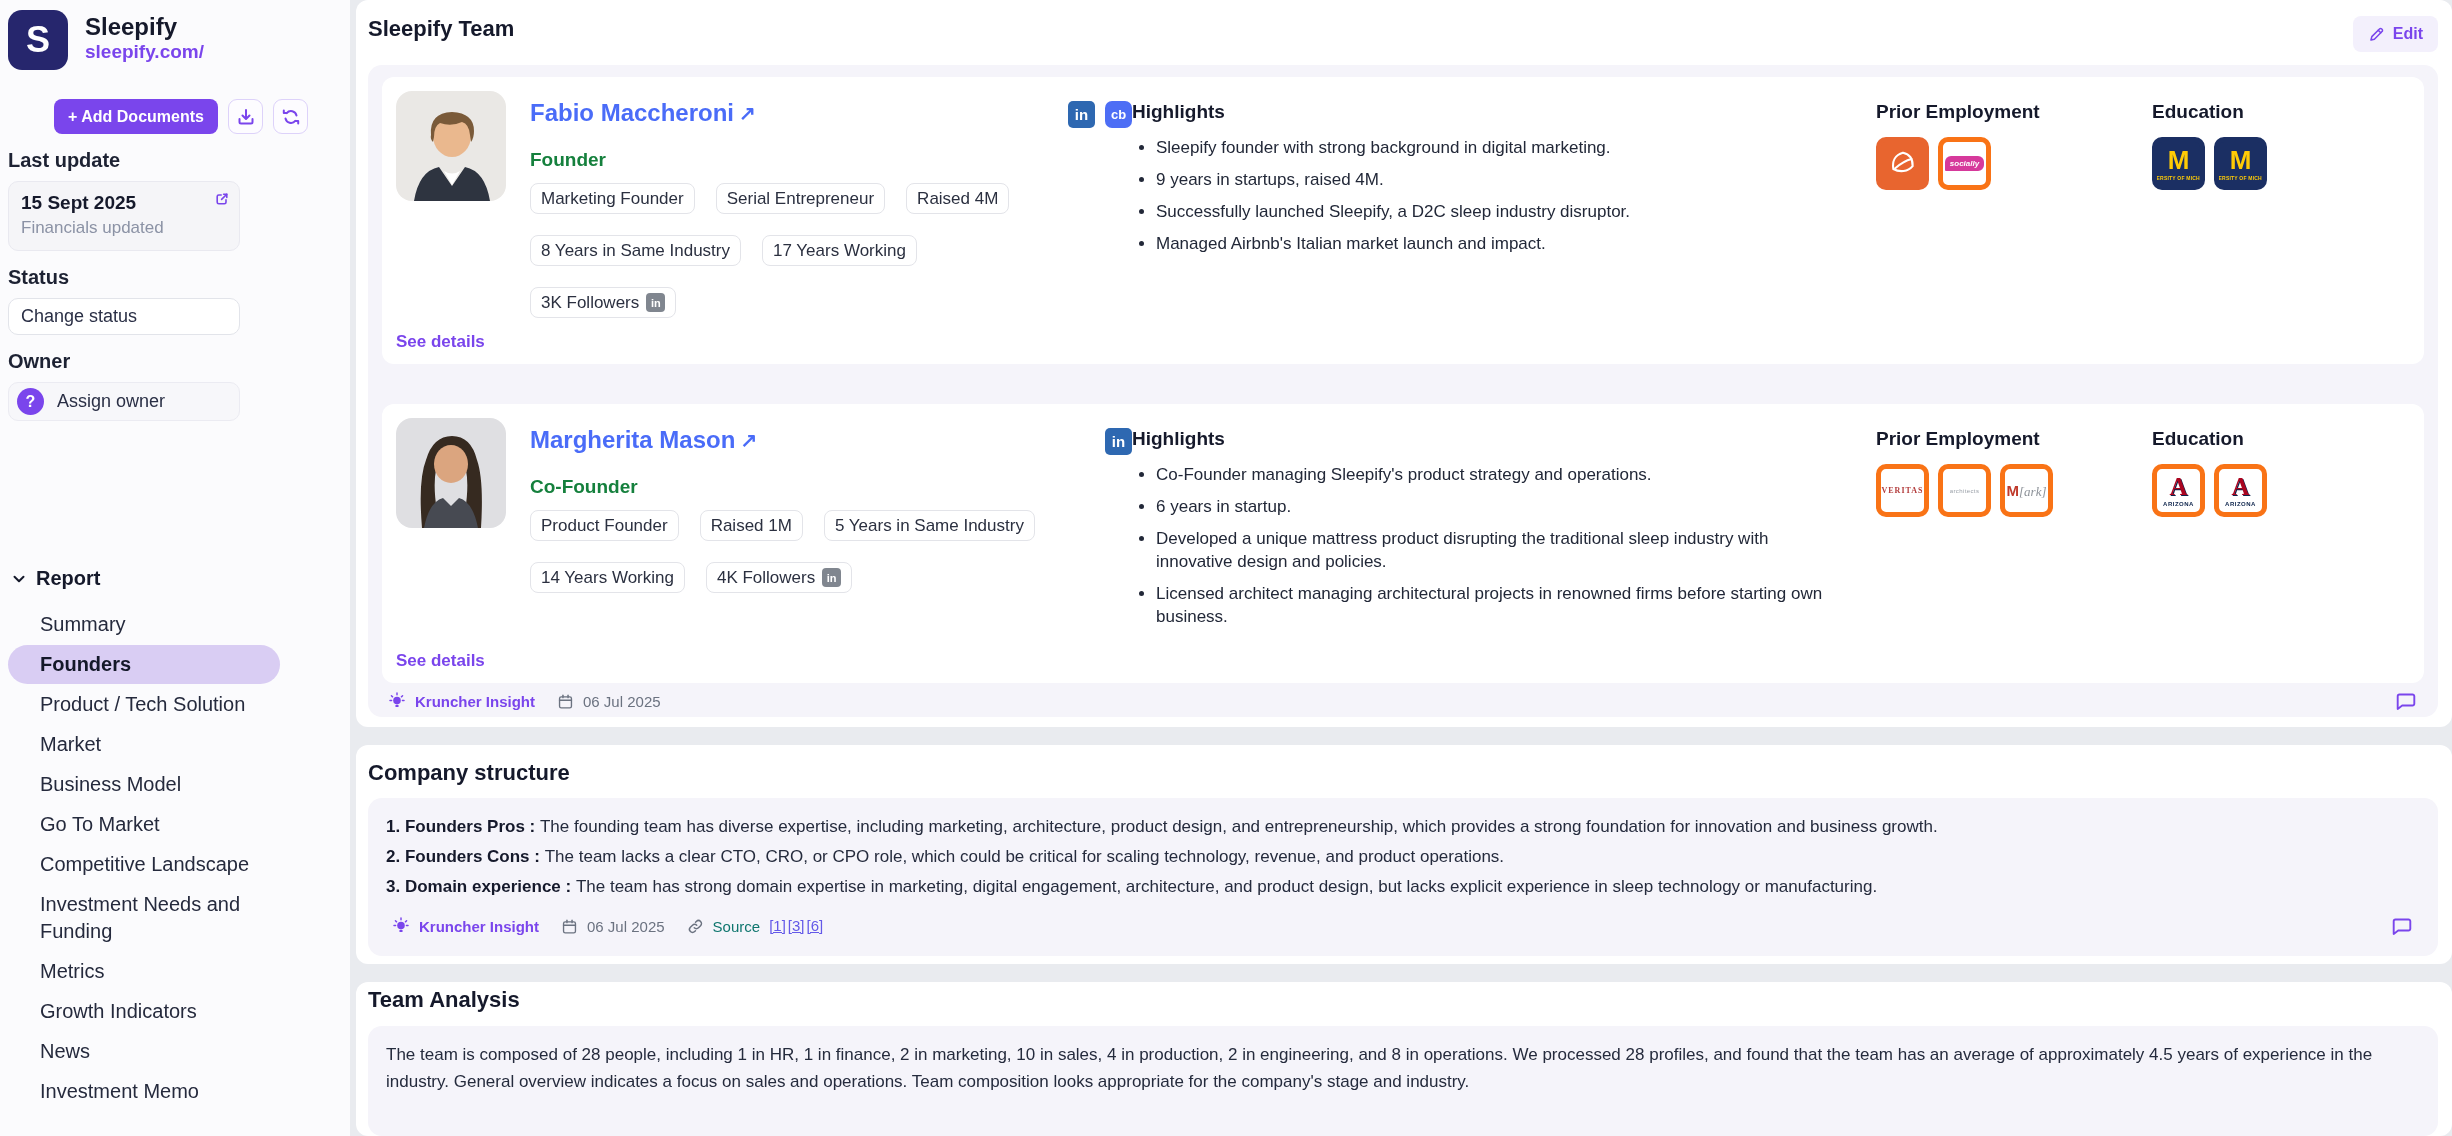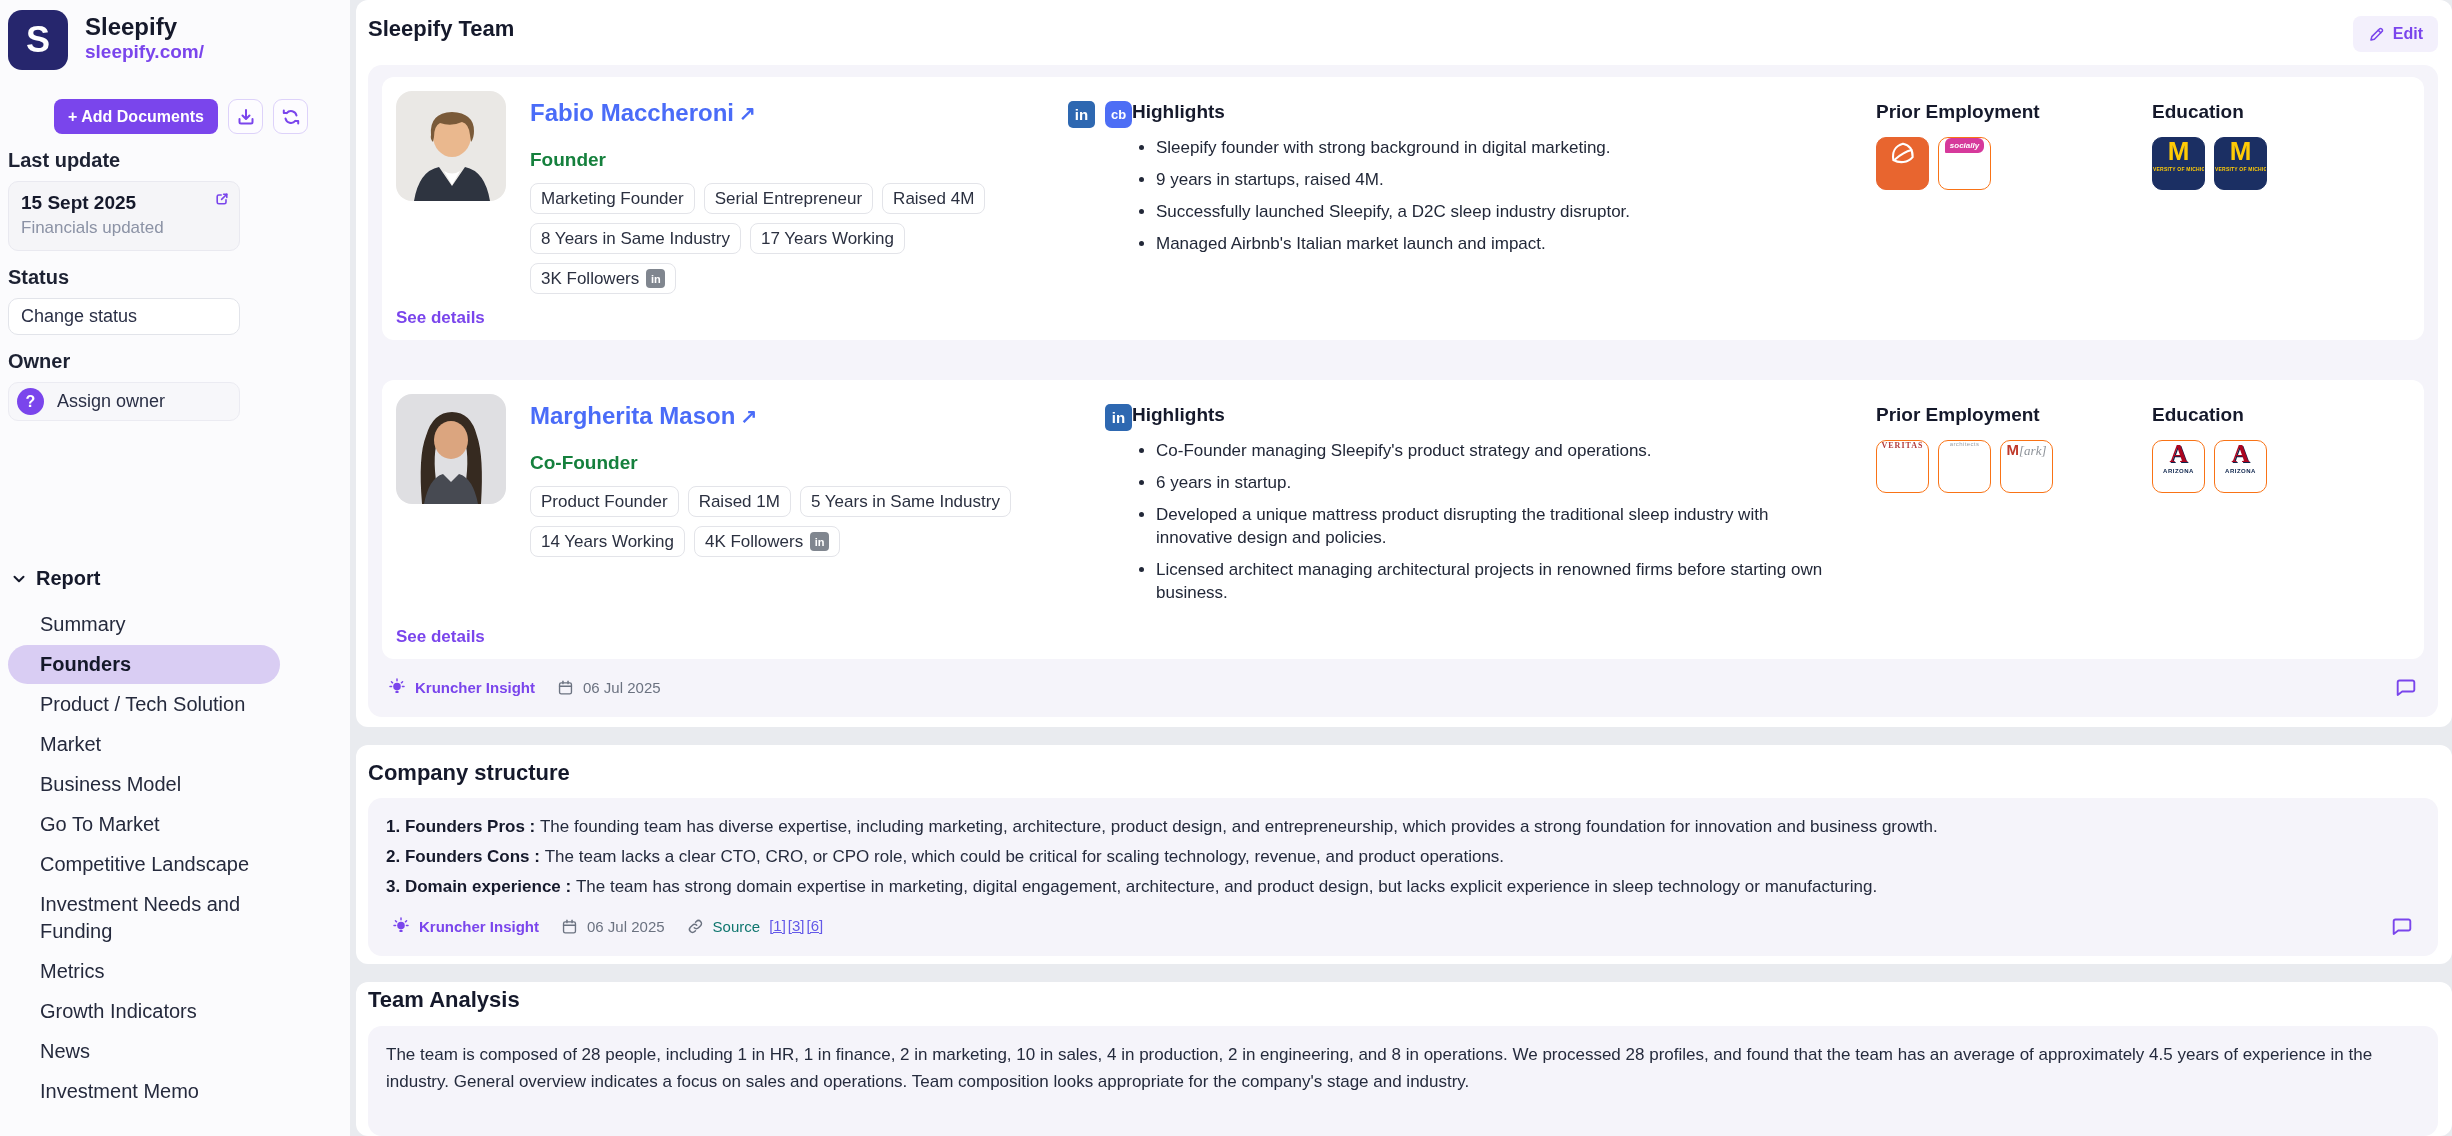--- a/index.html
+++ b/index.html
@@ -95,21 +95,21 @@
   .founder-card.second { min-height:268px; }
   .fc-grid { display:grid; grid-template-columns:736px 744px 276px auto; flex:1; }
   .fc-info { display:flex; gap:24px; }
   .fc-photo { width:110px; height:110px; border-radius:16px; overflow:hidden; flex:none; }
   .fc-photo svg { display:block; }
   .fc-meta { max-width:524px; }
   .fc-name { display:flex; align-items:center; gap:5px; text-decoration:none; cursor:pointer; margin-top:8px; }
   .fc-name-text { font-size:24px; font-weight:600; color:#4a6cf8; }
   .fc-arrow { font-size:20px; color:#4a6cf8; font-weight:bold; }
   .fc-role { font-size:19px; font-weight:bold; color:#15803d; margin-top:22px; }
-  .fc-tags { display:flex; flex-wrap:wrap; gap:9px; margin-top:12px; }
+  .fc-tags { display:flex; flex-wrap:wrap; gap:21px; margin-top:12px; }
   .tag {
     display:inline-flex; align-items:center; gap:7px;
     border:1px solid #e3e4e9; background:#fff; border-radius:8px;
     padding:3px 10px; font-size:17px; color:#2b3040; white-space:nowrap; height:31px;
   }
   .mini-in {
     width:19px; height:19px; border-radius:4px; background:#80868f; color:#fff;
     font-size:11px; font-weight:bold; display:inline-flex; align-items:center; justify-content:center;
   }
   .fc-socials { margin-left:auto; display:flex; gap:10px; padding-top:10px; }
@@ -124,22 +124,22 @@
   .hl-item {
     position:relative; padding-left:24px; font-size:17px; line-height:23px;
     color:#222838; margin-bottom:9px;
   }
   .hl-item::before {
     content:""; position:absolute; left:7px; top:9px;
     width:5px; height:5px; border-radius:50%; background:#222838;
   }
   .logo-row { display:flex; gap:9px; margin-top:14px; }
   .logo-tile {
-    width:53px; height:53px; border-radius:10px; background:#fff; border:1px solid #f97316;
-    display:flex; flex-direction:column; align-items:center; justify-content:flex-start; overflow:hidden;
+    width:53px; height:53px; border-radius:10px; background:#fff; border:5px solid #f97316;
+    display:flex; flex-direction:column; align-items:center; justify-content:center; overflow:hidden;
   }
   .logo-orange-leaf { background:#e8652f; border-color:#e8652f; }
   .logo-michigan { background:#1b2f63; border-color:#1b2f63; }
   .mich-m { color:#ffcb05; font-size:26px; font-weight:bold; line-height:26px; }
   .mich-cap { color:#ffcb05; font-size:5px; font-weight:bold; letter-spacing:.2px; margin-top:2px; white-space:nowrap; }
   .az-a { color:#ab0520; font-size:25px; font-weight:bold; line-height:25px; text-shadow:1px 1px 0 #0c234b; font-family:"Liberation Serif", serif; }
   .az-cap { color:#0c234b; font-size:6px; font-weight:bold; letter-spacing:.5px; margin-top:2px; }
   .ver-text { color:#b23b3b; font-size:8px; font-weight:bold; letter-spacing:1px; font-family:"Liberation Serif", serif; }
   .arch-text { color:#9aa0a8; font-size:6px; letter-spacing:.4px; }
   .mark-wrap { display:flex; align-items:baseline; }

